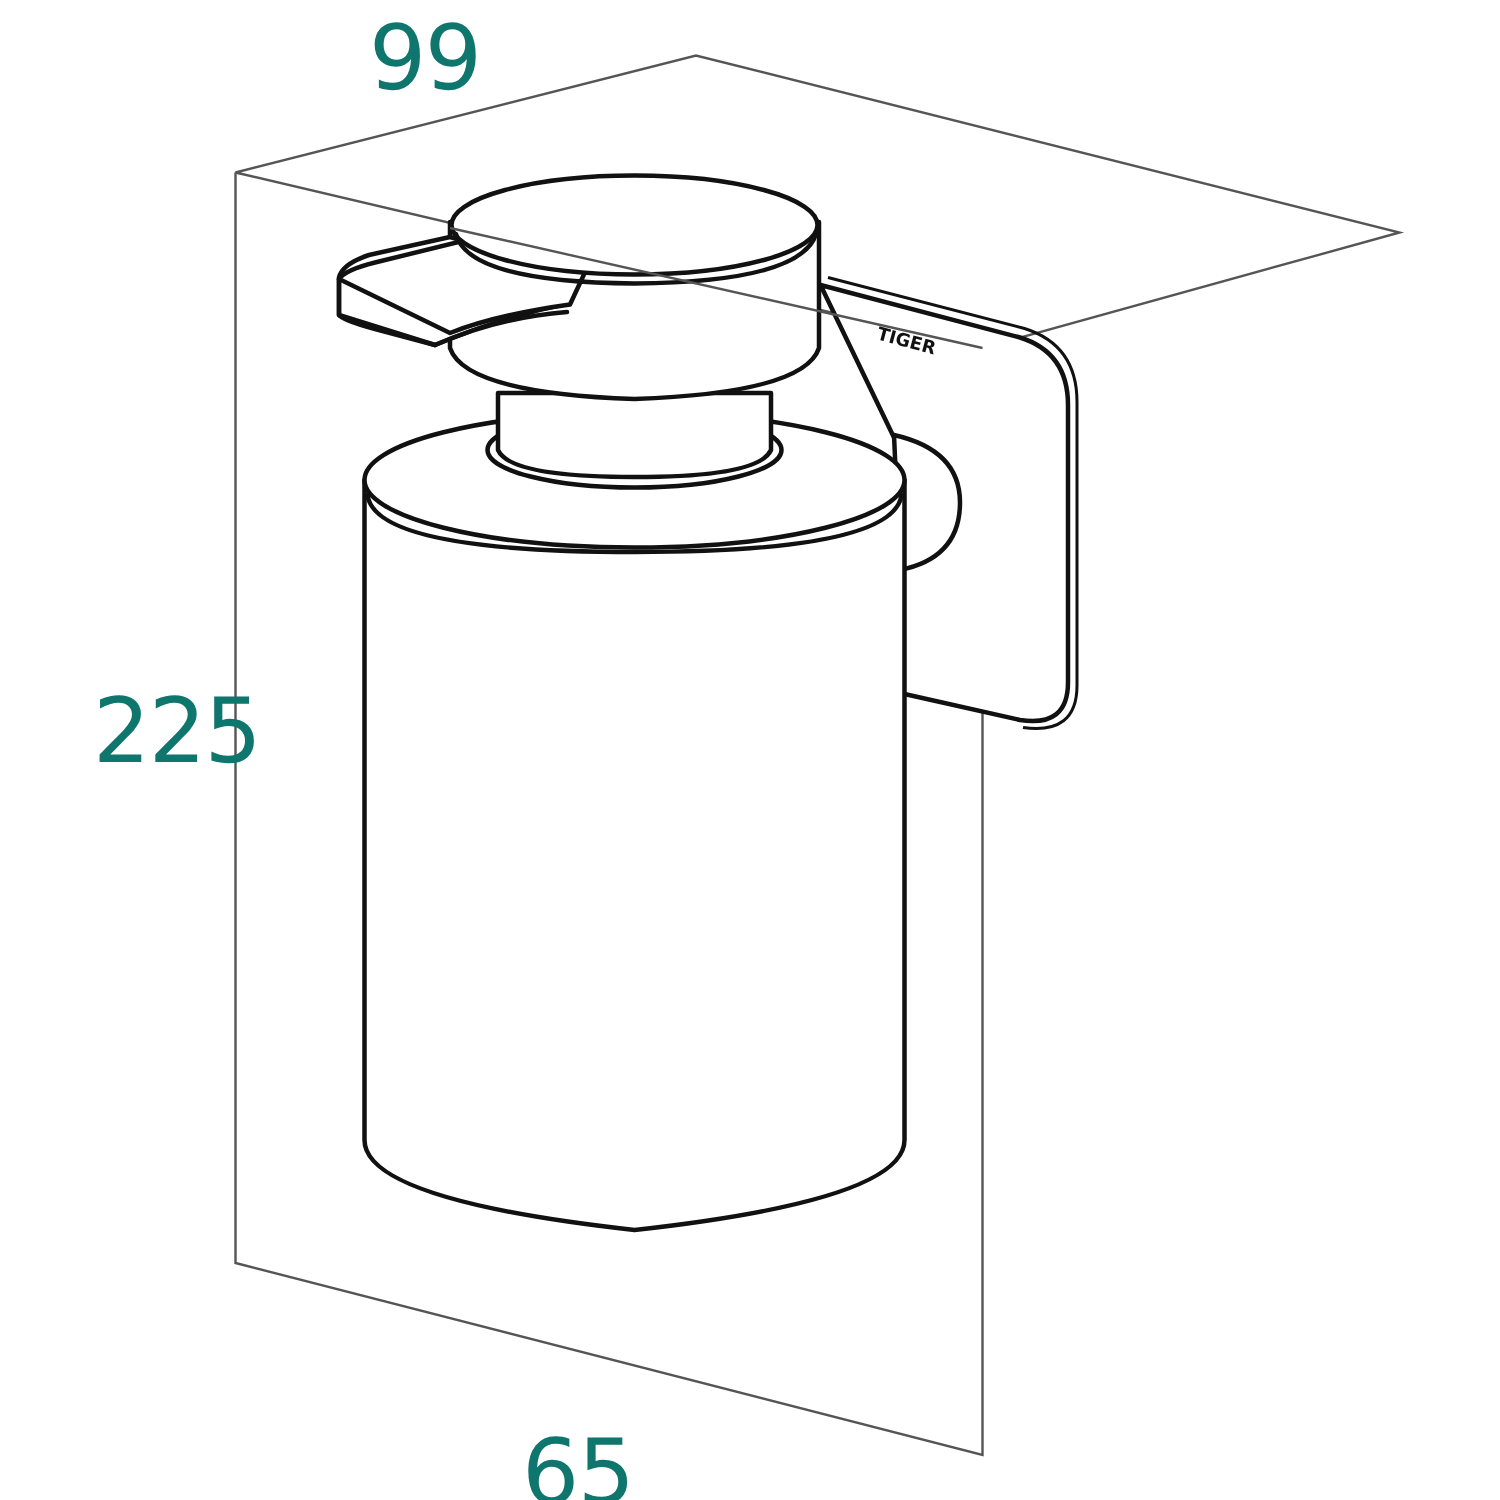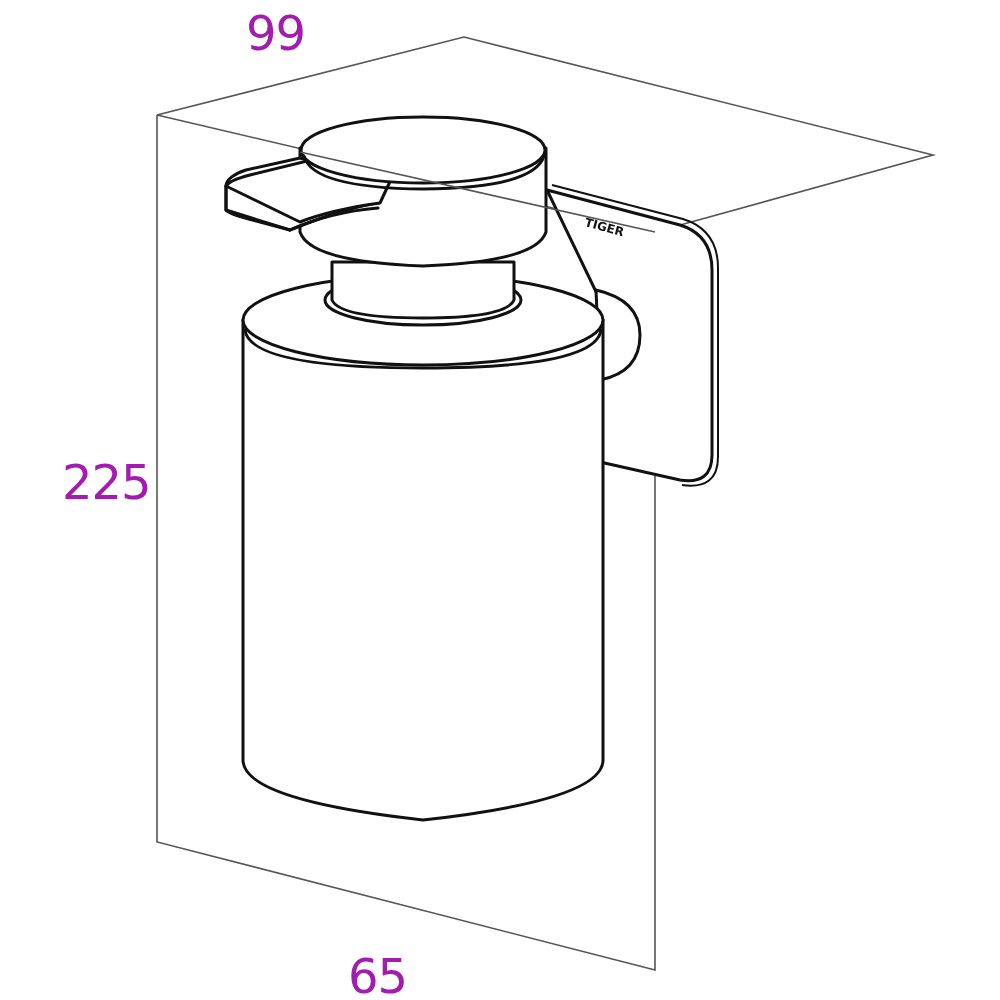--- a/index.html
+++ b/index.html
@@ -1,22 +1,22 @@
 <!DOCTYPE html>
 <html><head>
   <meta charset="utf-8">
   <style>
     html, body { margin: 0; padding: 0; background: #ffffff; }
     body { width: 1000px; height: 1000px; position: relative; overflow: hidden; }
     #drawing { position: absolute; left: 0; top: 0; width: 1000px; height: 1000px; }
     .dim-label {
       position: absolute;
       font-family: "DejaVu Sans", sans-serif;
-      font-size: 48px;
-      color: #a21caf;
+      font-size: 60px;
+      color: #0f766e;
       line-height: 1;
       letter-spacing: -1px;
     }
     #dim-width { left: 246px; top: 9px; }
     #dim-height { left: 62px; top: 458px; }
     #dim-depth { left: 348px; top: 952px; }
     .box { fill: none; stroke: #555555; stroke-width: 1.6; }
     .obj { fill: #ffffff; stroke: #111111; stroke-width: 3; stroke-linejoin: round; stroke-linecap: round; }
     .obj-nf { fill: none; stroke: #111111; stroke-width: 3; stroke-linejoin: round; stroke-linecap: round; }
     .thin { fill: none; stroke: #111111; stroke-width: 2; }

